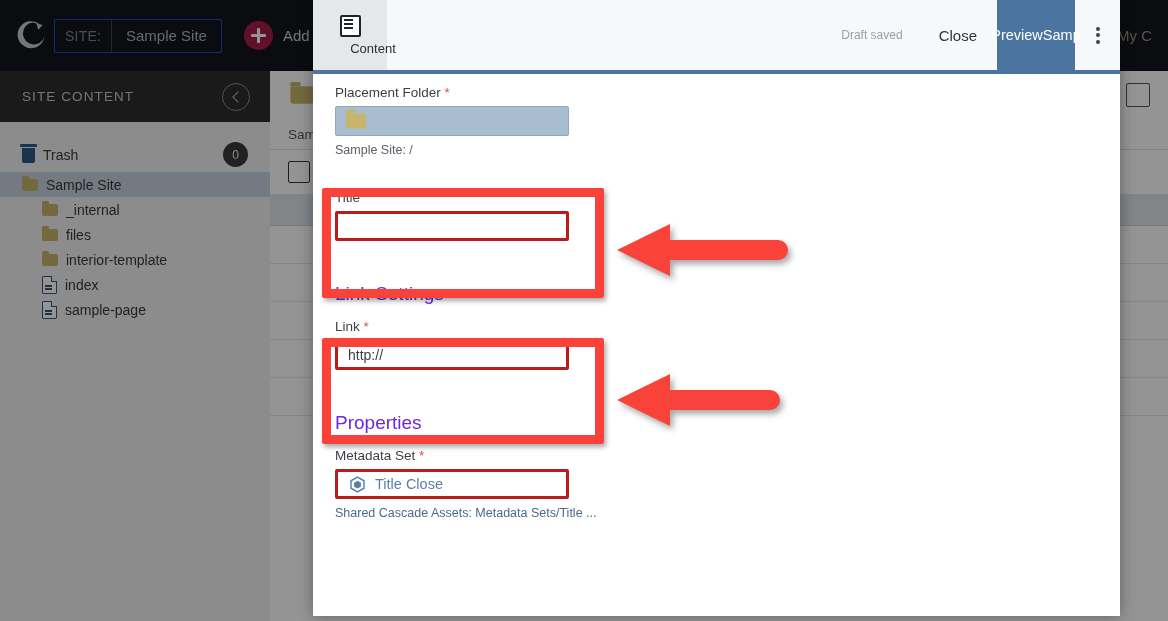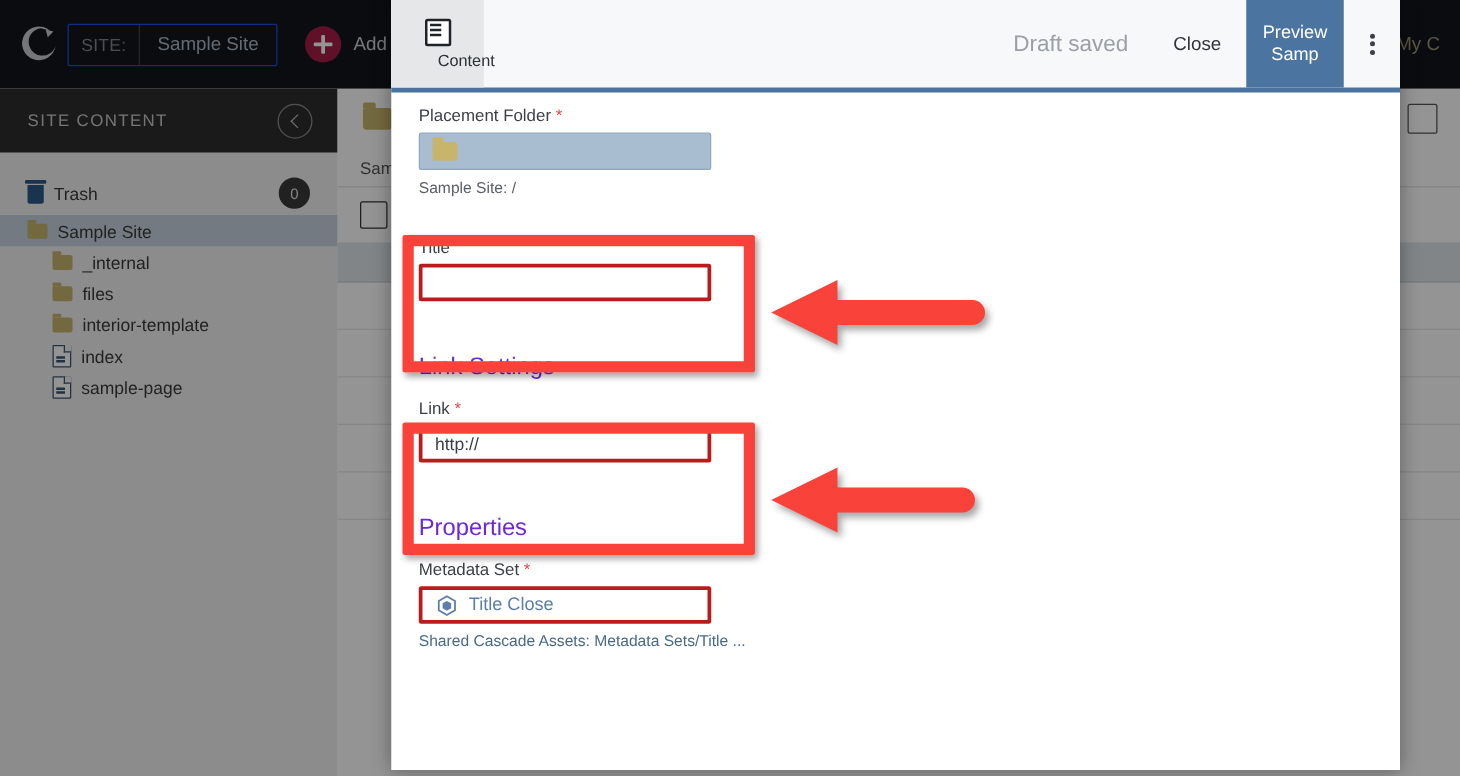--- a/index.html
+++ b/index.html
@@ -164,30 +164,30 @@
   .tab-ico::before {
     content: ""; position: absolute; left: 2px; top: 2px; width: 9px; height: 2.2px;
     background: #1f2429;
     box-shadow: 0 4px 0 #1f2429, 0 8px 0 0 #1f2429;
   }
   .tab-label { font-size: 13px; color: #2b3138; margin-left: 46px; }
   .header-actions {
     margin-left: auto; display: flex; align-items: stretch;
   }
   .draft-saved {
-    display: flex; align-items: center; color: #9aa0a6; font-size: 18px;
+    display: flex; align-items: center; color: #9aa0a6; font-size: 12px;
     padding: 0 16px;
   }
   .close-btn {
     display: flex; align-items: center; color: #2e3338; font-size: 15px;
     padding: 0 20px; cursor: pointer;
   }
   .preview-btn {
     width: 78px; background: #4b75a0; color: #fff; font-size: 14.5px;
-    display: flex; flex-direction: column; align-items: center; justify-content: center;
+    display: flex; flex-direction: row; align-items: center; justify-content: center;
     line-height: 1.25; cursor: pointer; text-align: center;
   }
   .kebab {
     width: 45px; display: flex; align-items: center; justify-content: center;
     cursor: pointer;
   }
   .kebab i {
     display: block; width: 4px; height: 4px; border-radius: 50%; background: #3a4047;
     margin: 2.5px 0;
   }

